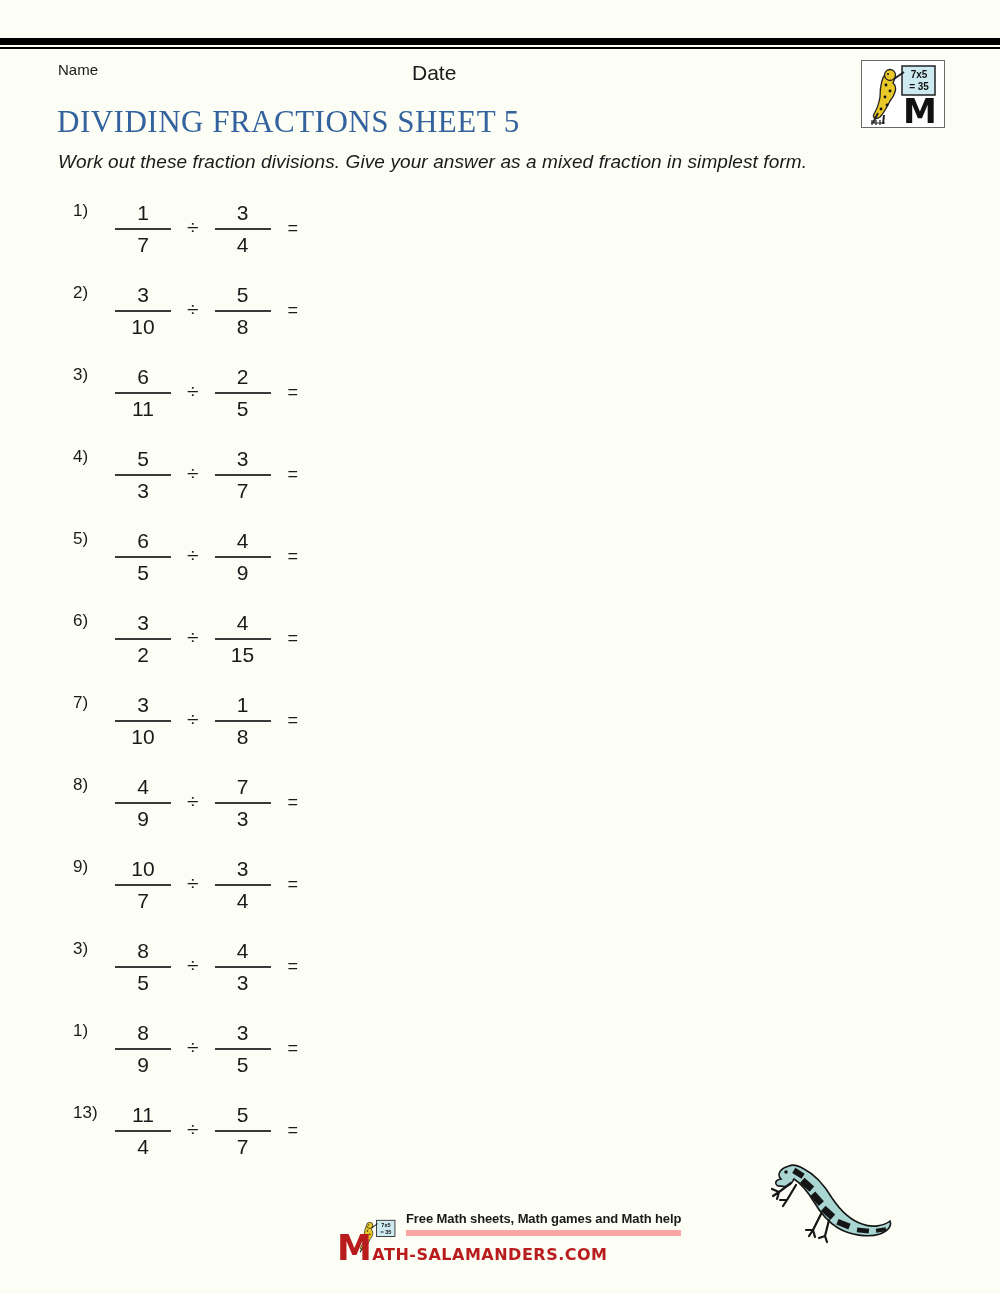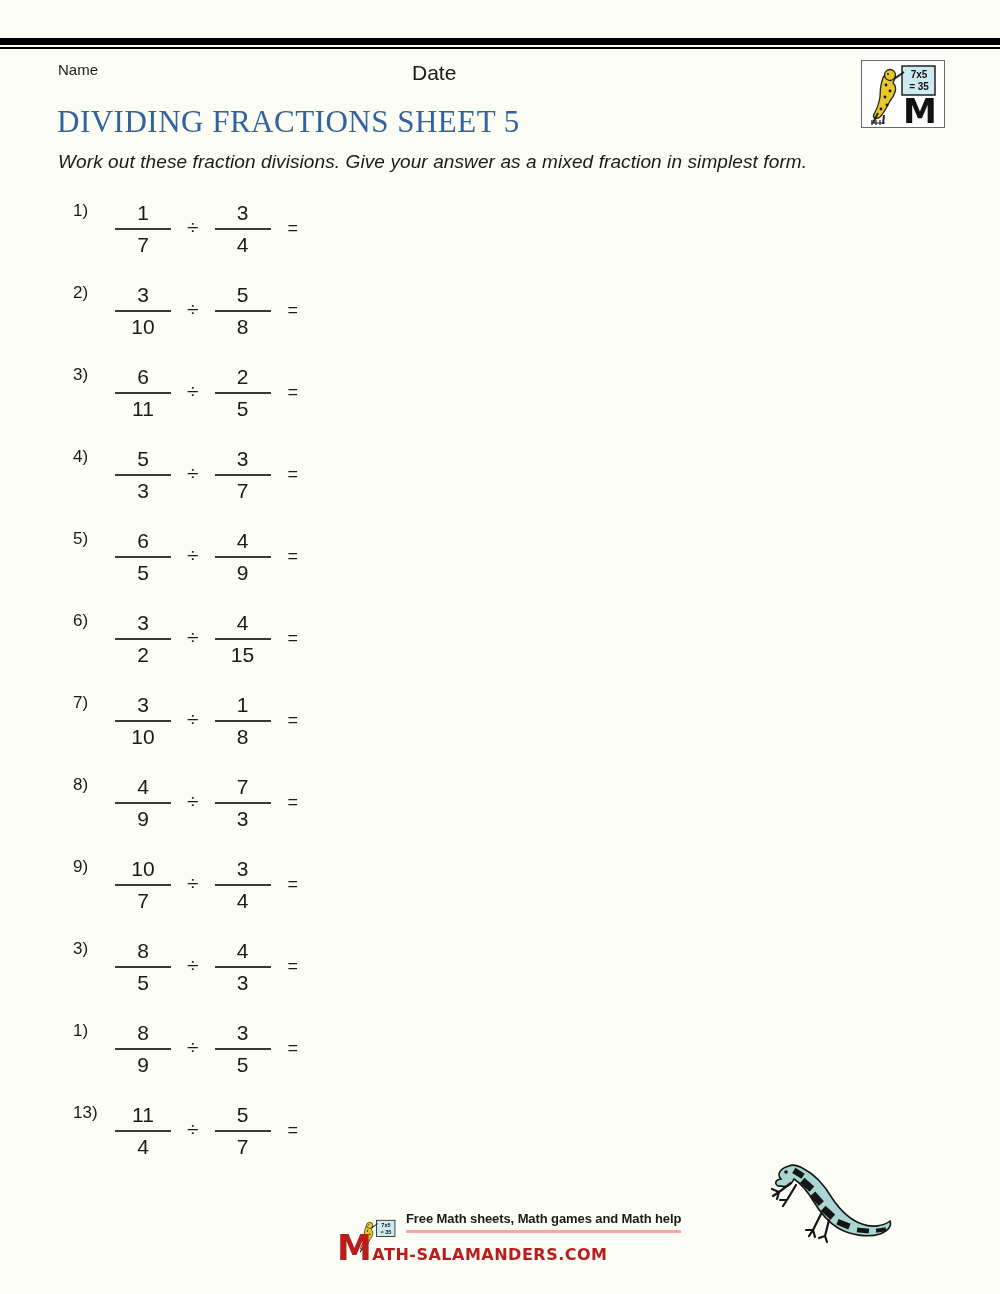--- a/index.html
+++ b/index.html
@@ -42,21 +42,21 @@
   .frac .den { border-top:2px solid #3a3a3a; width:100%; text-align:center; padding-top:3px; }
   .op { margin:0 16px; font-size:21px; align-self:center; padding-bottom:2px; }
   .eq { margin-left:17px; font-size:18px; align-self:center; }
 
   .footer-logo { position:absolute; left:354px; top:1210px; z-index:1; }
   .footer-tagline {
     position:absolute; left:406px; top:1211px; z-index:2;
     display:inline-block;
     font-size:13px; font-weight:bold; letter-spacing:-0.1px;
     padding-bottom:4px;
-    border-bottom:3px solid #fca5a5;
+    border-bottom:6px solid #fca5a5;
   }
   .footer-site {
     position:absolute; left:337px; top:1228px; z-index:2;
     font-family:"DejaVu Sans", sans-serif;
     font-weight:bold; font-size:16px; letter-spacing:0.5px;
     color:#b91c1c;
   }
   .footer-site::first-letter { font-size:35px; }
 
   .gecko { position:absolute; left:763px; top:1158px; }

